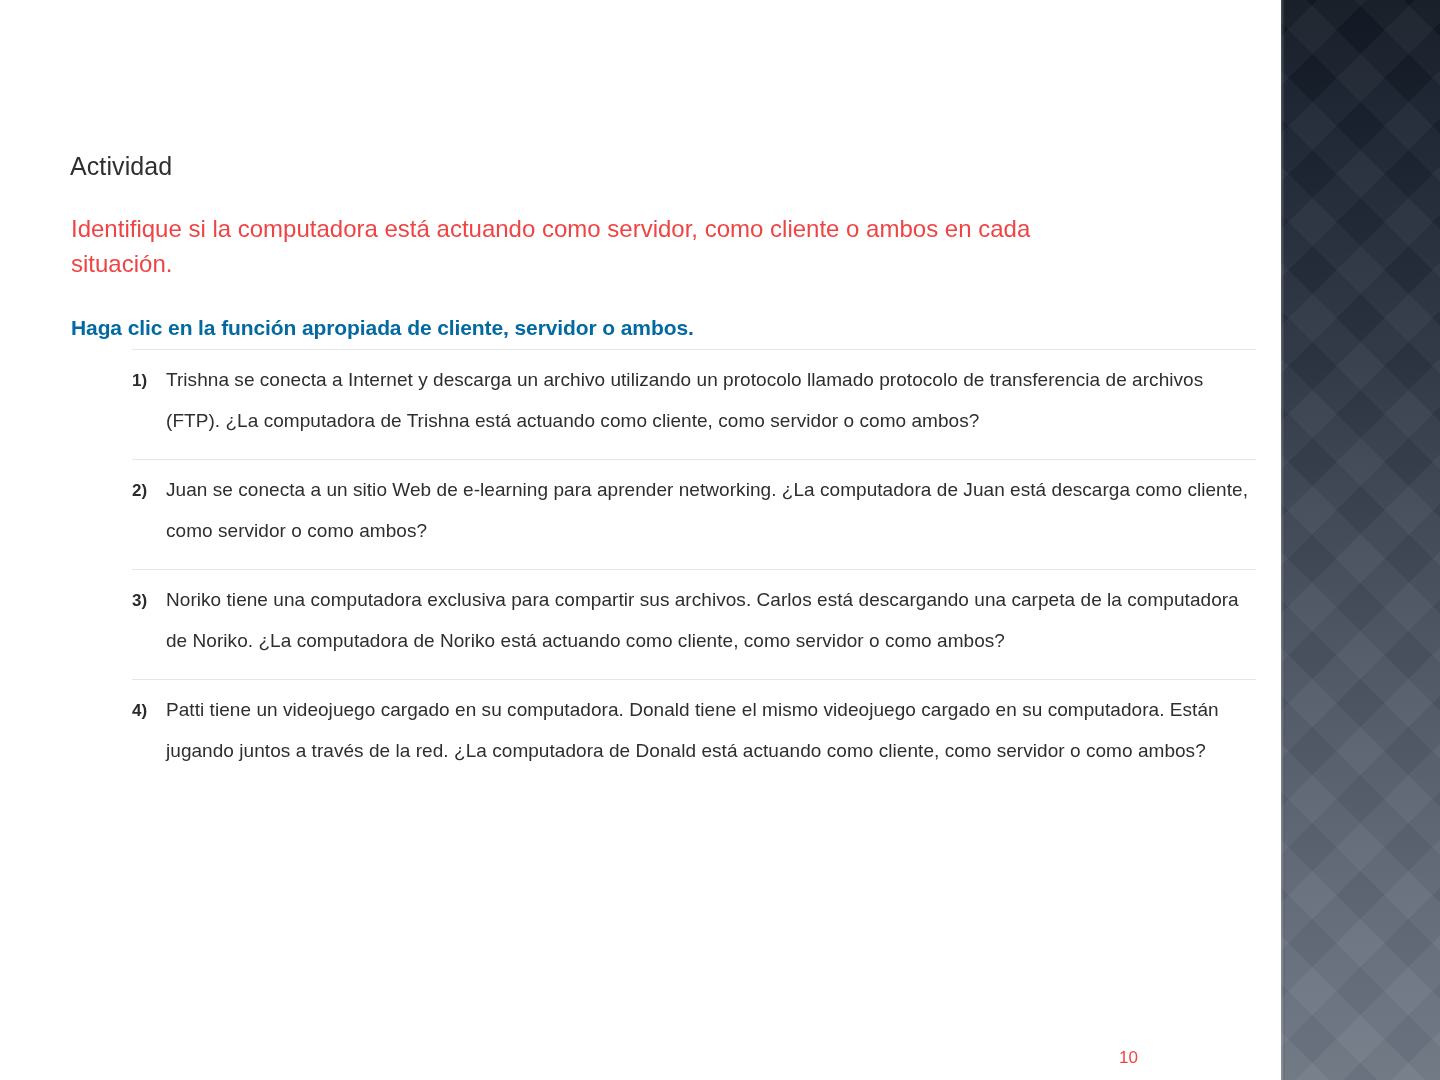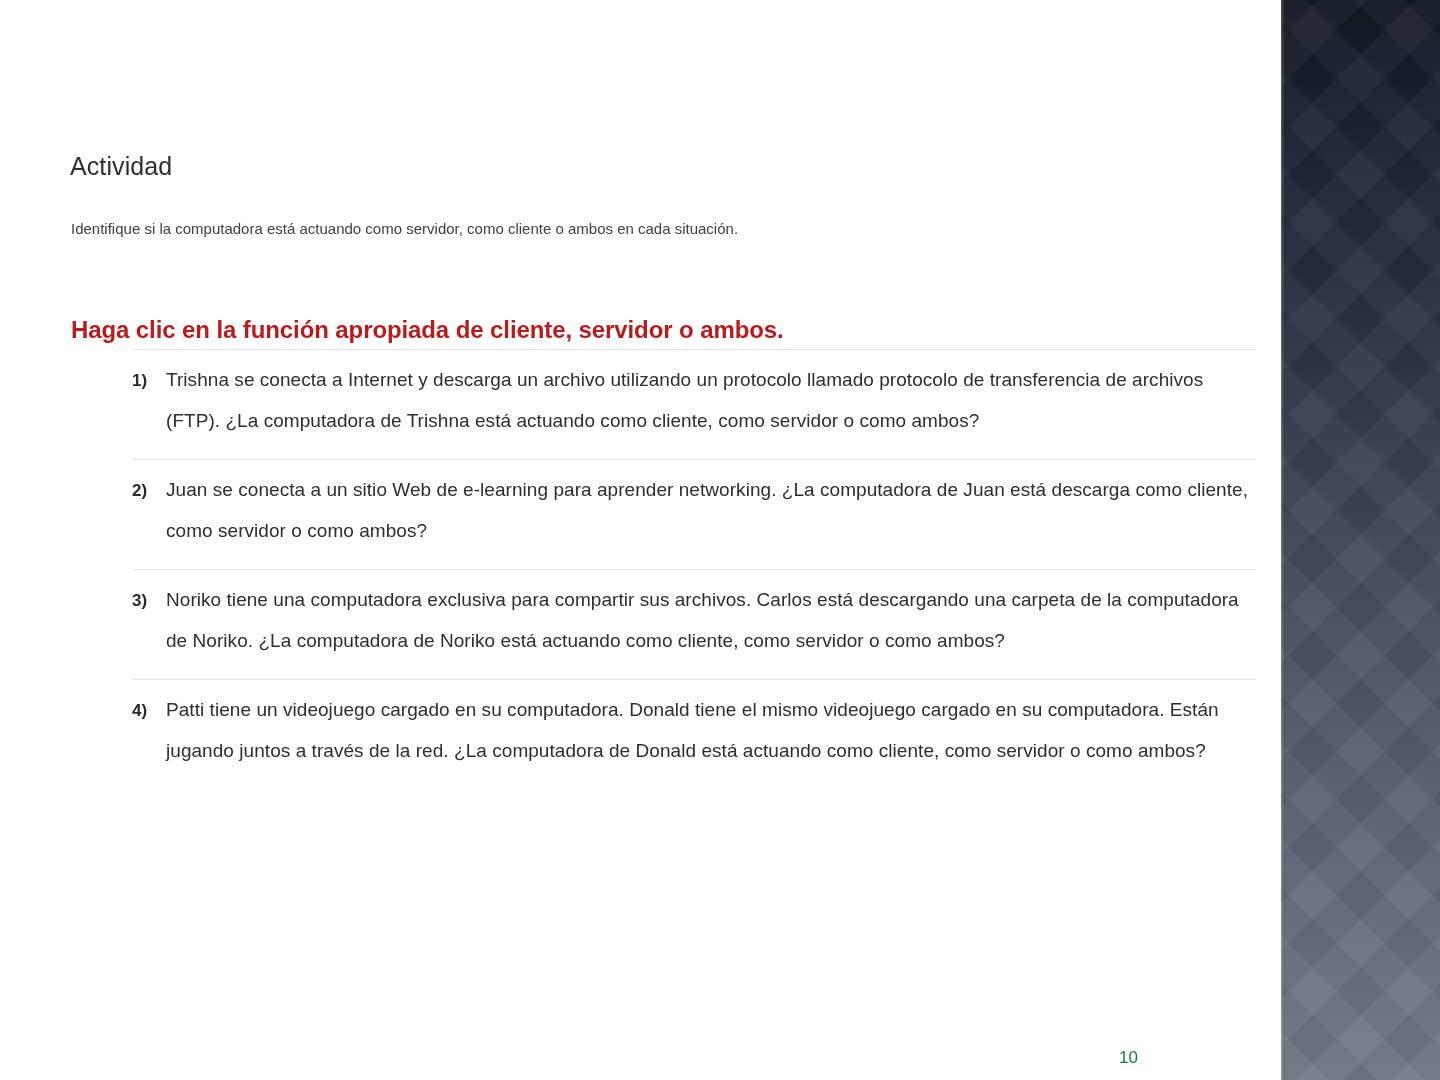--- a/index.html
+++ b/index.html
@@ -87,33 +87,33 @@
     color: #2f2f2f;
     letter-spacing: 0.1px;
     white-space: nowrap;
   }
 
   #intro-paragraph {
     position: absolute;
     left: 1px;
     top: 203px;
     width: 960px;
-    font-size: 15px;
+    font-size: 24px;
     line-height: 35px;
-    color: #404040;
+    color: #ef4444;
     font-weight: 400;
   }
 
   #instruction-line {
     position: absolute;
     left: 1px;
     top: 308px;
-    font-size: 24px;
+    font-size: 21px;
     font-weight: 700;
-    color: #b91c1c;
+    color: #0369a1;
     letter-spacing: -0.1px;
     white-space: nowrap;
   }
 
   #question-list {
     position: absolute;
     left: 62px;
     top: 341px;
     width: 1124px;
   }
@@ -147,21 +147,21 @@
     font-weight: 400;
     letter-spacing: 0.05px;
     padding-bottom: 18px;
   }
 
   #page-number {
     position: absolute;
     left: 1049px;
     top: 1040px;
     font-size: 17px;
-    color: #15803d;
+    color: #ef4444;
     font-weight: 400;
   }
 </style>
 </head>
 <body>
 
 <div id="slide">
 
   <div id="side-panel">
     <div id="side-panel-texture"></div>

